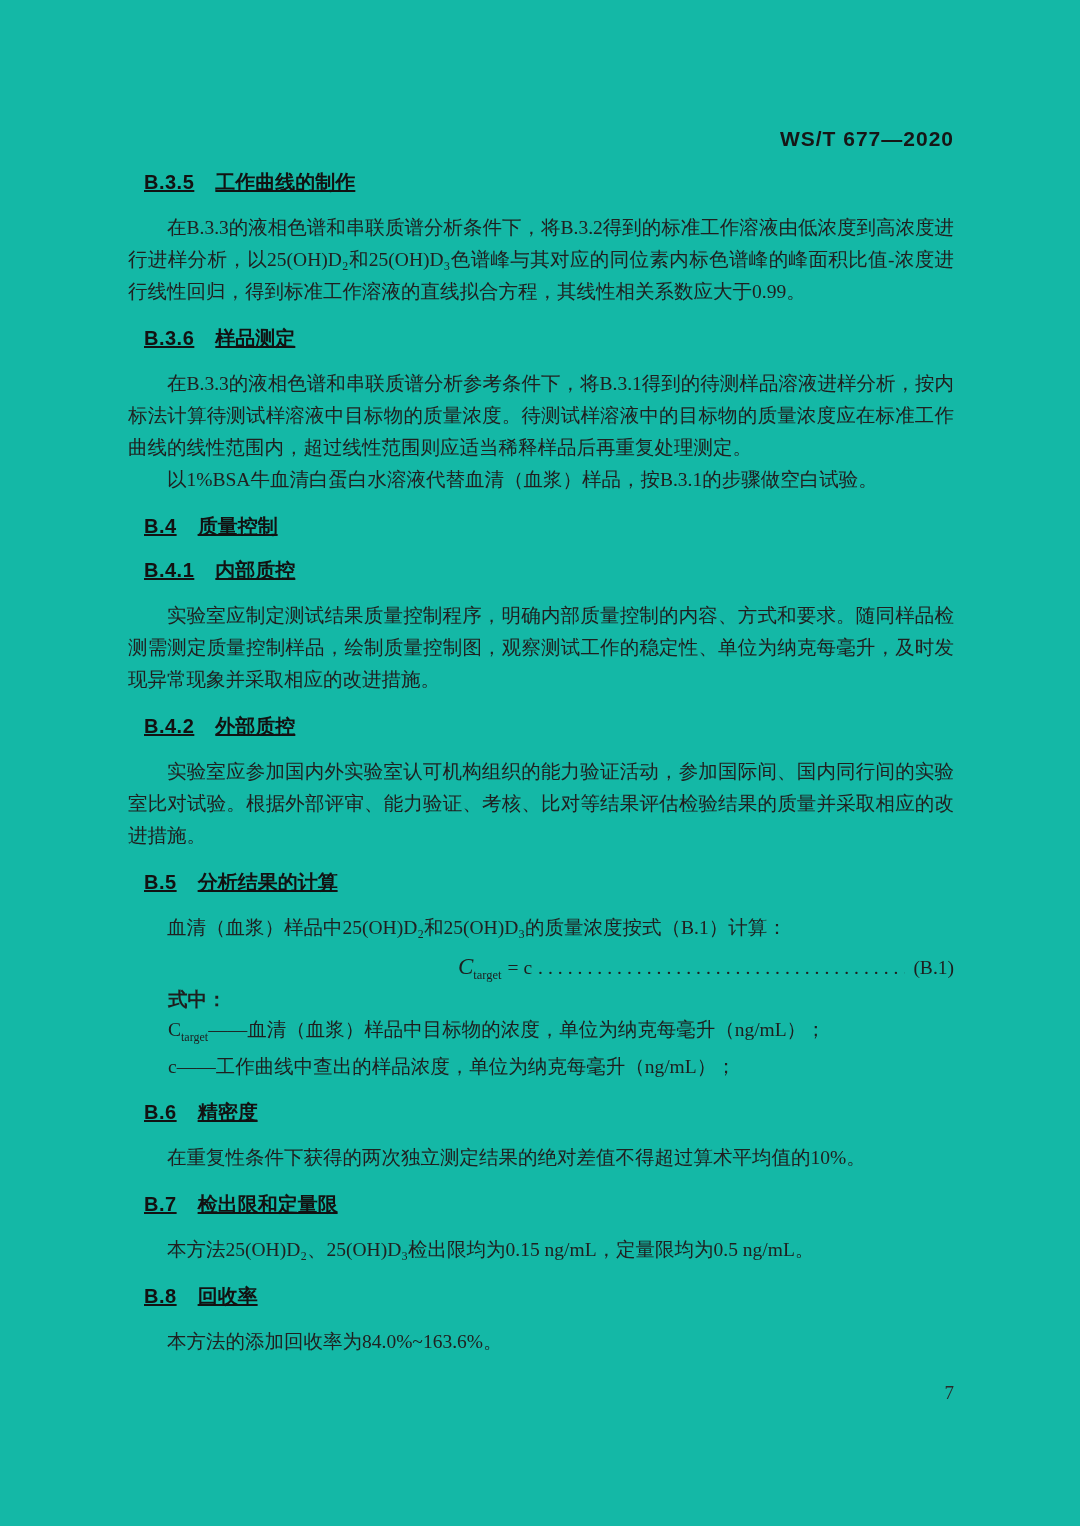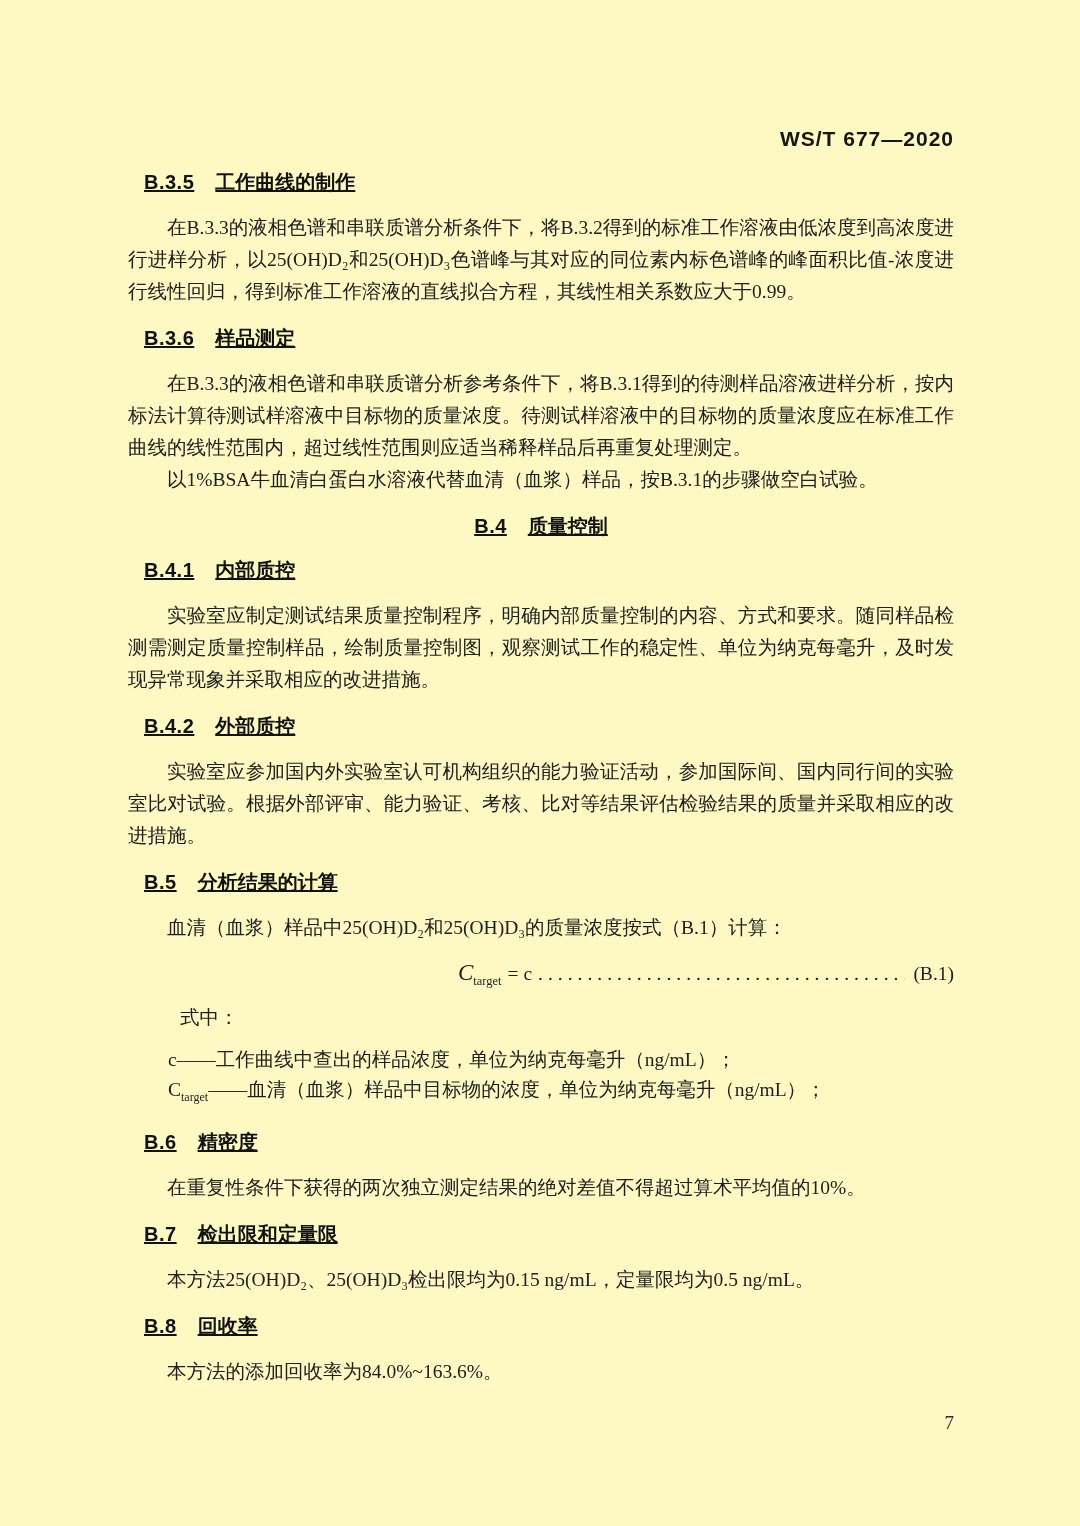--- a/index.html
+++ b/index.html
@@ -1,21 +1,21 @@
 <!DOCTYPE html>
 <html><head>
 <meta charset="utf-8">
 <style>
   html, body { margin: 0; padding: 0; background: #ffffff; }
   .page {
     position: relative;
     width: 1080px;
     height: 1526px;
     box-sizing: border-box;
-    background: #fef9c3;
+    background: #14b8a6;
     padding: 126px 126px 0 128px;
     color: #1e1e1e;
     font-family: "Liberation Serif", "DejaVu Serif", serif;
     font-size: 19.5px;
   }
   .doc-header {
     text-align: right;
     font-family: "Liberation Sans", "DejaVu Sans", sans-serif;
     font-size: 21px;
     font-weight: 600;
@@ -38,45 +38,45 @@
   p.body {
     margin: 0;
     line-height: 32px;
     text-align: justify;
     text-indent: 2em;
     color: #202020;
   }
   .mt8  { margin-top: 8px; }
   .mt9  { margin-top: 9px; }
   .mt10 { margin-top: 10px; }
-  .mt11 { margin-top: 11px; text-align: center; }
+  .mt11 { margin-top: 11px; }
   .mt12 { margin-top: 12px; }
   .mt13 { margin-top: 13px; }
   .mt25 { margin-top: 25px; }
   .mt27 { margin-top: 27px; }
   .formula-row {
     display: flex;
     align-items: baseline;
-    margin-top: 11px;
+    margin-top: 5px;
     height: 36px;
     line-height: 36px;
     padding-left: 330px;
   }
   .fvar { font-style: italic; font-size: 23px; font-family: "Liberation Serif", serif; }
   .fsub { font-size: 12.5px; }
   .feq  { margin-left: 6px; }
   .fdots {
     flex: 1;
     overflow: hidden;
     white-space: nowrap;
     letter-spacing: 5px;
     margin: 0 8px 0 6px;
   }
   .fnum { white-space: nowrap; }
-  p.where { margin: 12px; line-height: 30px; padding-left: 40px; }
+  p.where { margin: 0; line-height: 30px; padding-left: 40px; font-weight: bold; }
   p.def   { margin: 0; line-height: 30px; padding-left: 40px; }
   .dsub { font-size: 12px; }
   p.note {
     margin: 2px 0 0 0;
     font-size: 17px;
     line-height: 28px;
     padding-left: 57px;
     text-indent: -36px;
     text-align: justify;
     color: #242424;
@@ -117,23 +117,23 @@
   <p class="body mt9">血清（血浆）样品中25(OH)D₂和25(OH)D₃的质量浓度按式（B.1）计算：</p>
 
   <div class="formula-row">
     <span class="formula-left"><span class="fvar">C</span><sub class="fsub">target</sub><span class="feq">= c</span></span>
     <span class="fdots">..................................................................</span>
     <span class="fnum">(B.1)</span>
   </div>
 
   <p class="where">式中：</p>
 
+  <p class="def"><span class="dterm"><span>C</span><sub class="dsub">target</sub></span><span>——血清（血浆）样品中目标物的浓度，单位为纳克每毫升（ng/mL）；</span></p>
+
   <p class="def"><span class="dterm"><span>c</span></span><span>——工作曲线中查出的样品浓度，单位为纳克每毫升（ng/mL）；</span></p>
-
-  <p class="def"><span class="dterm"><span>C</span><sub class="dsub">target</sub></span><span>——血清（血浆）样品中目标物的浓度，单位为纳克每毫升（ng/mL）；</span></p>
 
 
   <h3 class="h mt8"><span class="num">B.6</span><span class="title">精密度</span></h3>
   <p class="body mt10">在重复性条件下获得的两次独立测定结果的绝对差值不得超过算术平均值的10%。</p>
 
   <h3 class="h mt13"><span class="num">B.7</span><span class="title">检出限和定量限</span></h3>
   <p class="body mt13">本方法25(OH)D₂、25(OH)D₃检出限均为0.15 ng/mL，定量限均为0.5 ng/mL。</p>
 
   <h3 class="h mt27"><span class="num">B.8</span><span class="title">回收率</span></h3>
   <p class="body mt25">本方法的添加回收率为84.0%~163.6%。</p>

